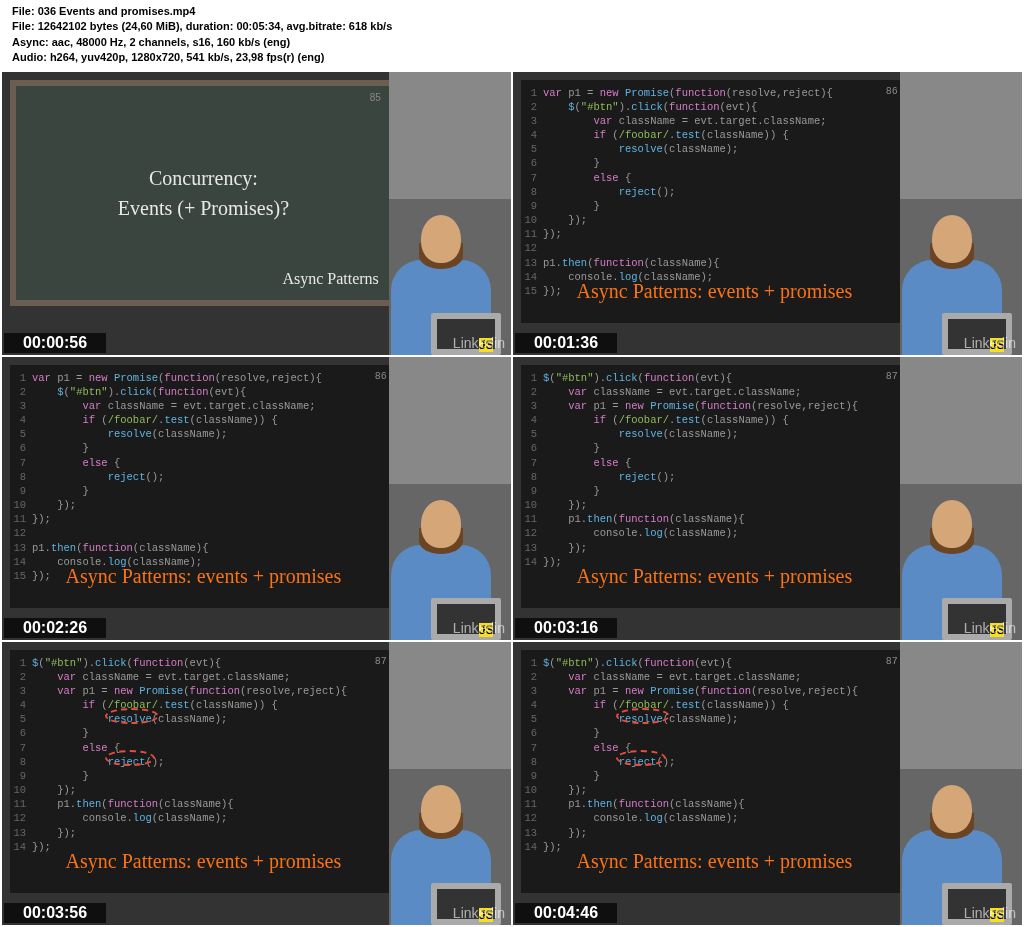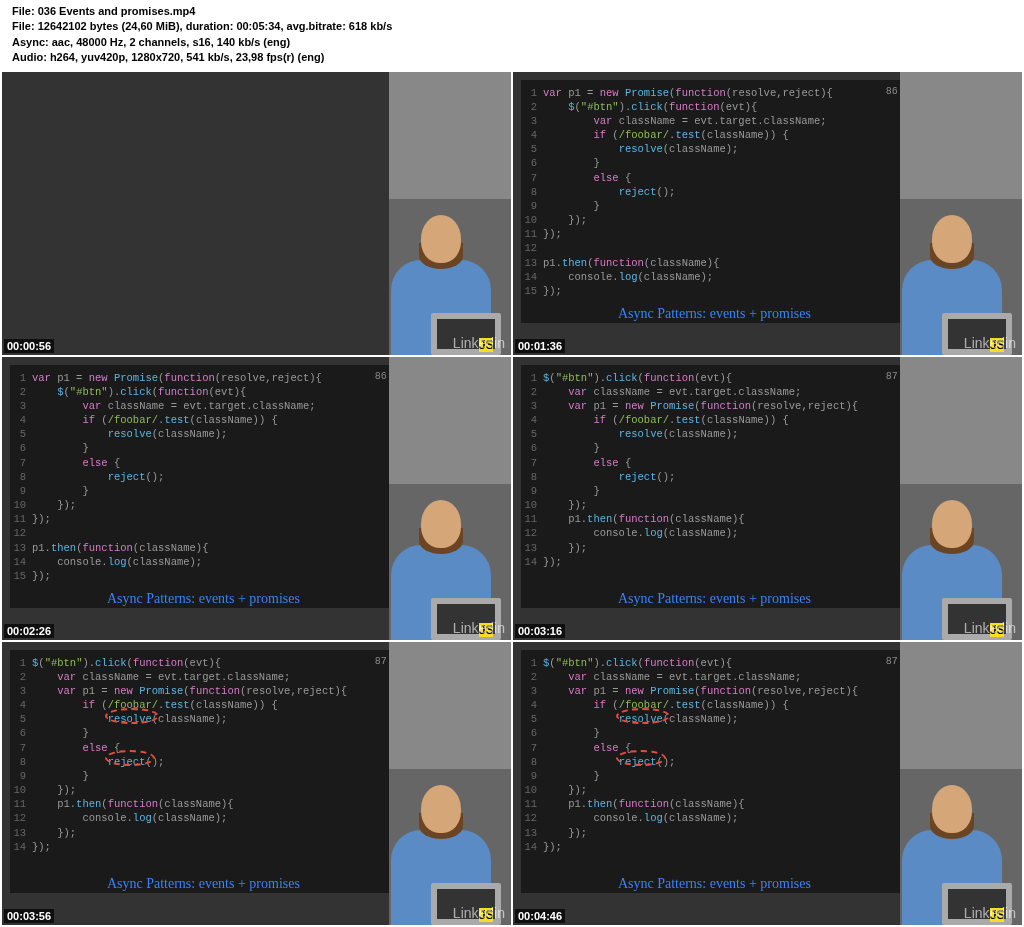--- a/index.html
+++ b/index.html
@@ -1,36 +1,36 @@
 <!DOCTYPE html>
 <html><head>
 <meta charset="utf-8">
 <style>
 * { margin: 0; padding: 0; box-sizing: border-box; }
 body { background: #fff; font-family: Arial, sans-serif; width: 1024px; }
 .header { color: #000; font-size: 11px; padding: 4px 12px; line-height: 1.4; font-weight: bold; }
 .grid { display: grid; grid-template-columns: 1fr 1fr; gap: 2px; padding: 2px; }
 .thumb { position: relative; width: 100%; height: 283px; background: #333; overflow: hidden; }
-.timestamp { position: absolute; bottom: 2px; left: 2px; color: #fff; background: rgba(0,0,0,0.7); font-size: 11px; padding: 1px 3px; font-weight: bold; }
+.timestamp { position: absolute; bottom: 2px; left: 2px; color: #fff; background: rgba(0,0,0,0.7); font-size: 16px; padding: 1px 19px; font-weight: bold; }
 .slide-num { position: absolute; top: 6px; right: 10px; color: #888; font-size: 10px; z-index: 10; }
 
 
 .chalkboard { width: 76%; height: 80%; background: #3a4540; margin: 8px 0 0 8px; border: 6px solid #6b5d4f; display: flex; flex-direction: column; justify-content: center; align-items: center; position: relative; }
 .chalk-text { color: #e8e8e8; font-family: "Comic Sans MS", cursive; text-align: center; font-size: 20px; line-height: 1.5; }
 .chalk-sub { position: absolute; bottom: 12px; right: 12px; color: #e8e8e8; font-family: "Comic Sans MS", cursive; font-size: 16px; }
 
 
 .editor { width: 76%; height: 86%; background: #1a1a1a; margin: 8px 0 0 8px; position: relative; font-family: "Courier New", monospace; font-size: 10.5px; padding: 6px 0; }
 .line { display: flex; line-height: 1.35; white-space: pre; }
 .ln { width: 22px; text-align: right; color: #666; padding-right: 6px; flex-shrink: 0; }
 .code { color: #999; }
 .kw { color: #d77cc8; }
 .fn { color: #5fb3e0; }
 .st { color: #8fbd5a; }
-.slide-caption { position: absolute; bottom: 1px; left: 50%; transform: translateX(-50%); color: #3b82f6; font-family: "Comic Sans MS", cursive; font-size: 14px; white-space: nowrap; }
+.slide-caption { position: absolute; bottom: 20px; left: 50%; transform: translateX(-50%); color: #f97316; font-family: "Comic Sans MS", cursive; font-size: 20px; white-space: nowrap; }
 
 
 .person-area { position: absolute; right: 0; top: 0; width: 24%; height: 100%; background: linear-gradient(to bottom, #888 0%, #888 45%, #666 45%, #666 100%); }
 .person { position: absolute; bottom: 0; right: 20px; width: 100px; height: 140px; }
 .torso { position: absolute; bottom: 0; width: 100px; height: 95px; background: #5a8bc4; border-radius: 30px 30px 0 0; }
 .head { position: absolute; top: 0; left: 30px; width: 40px; height: 48px; background: #d4a678; border-radius: 50% 50% 45% 45%; }
 .beard { position: absolute; top: 28px; left: 28px; width: 44px; height: 26px; background: #6b4423; border-radius: 0 0 50% 50%; }
 .laptop { position: absolute; bottom: 0; right: 10px; width: 70px; height: 42px; background: #aaa; border-radius: 2px; }
 .laptop::after { content: ''; position: absolute; top: 6px; left: 6px; width: 58px; height: 30px; background: #333; }
 .js-badge { position: absolute; bottom: 3px; right: 18px; width: 14px; height: 14px; background: #f7df1e; font-size: 12px; font-weight: bold; text-align: right; line-height: 14px; color: #000; }
@@ -41,27 +41,32 @@
 </style>
 </head>
 <body>
 
 <div class="header">
   <span>File:</span>
   <span>036 Events and promises.mp4</span><br>
   <span>File:</span>
   <span>12642102 bytes (24,60 MiB), duration: 00:05:34, avg.bitrate: 618 kb/s</span><br>
   <span>Async:</span>
-  <span>aac, 48000 Hz, 2 channels, s16, 140 kb/s (eng)</span><br>
+  <span>aac, 48000 Hz, 2 channels, s16, 160 kb/s (eng)</span><br>
   <span>Audio:</span>
   <span>h264, yuv420p, 1280x720, 541 kb/s, 23,98 fps(r) (eng)</span>
 </div>
 
 <div class="grid" id="grid">
     <div class="thumb">
+      <div class="chalkboard">
+    <div class="slide-num">85</div>
+    <div class="chalk-text">Concurrency:<br>Events (+ Promises)?</div>
+    <div class="chalk-sub">Async Patterns</div>
+  </div>
       <div class="person-area">
     <div class="person">
       <div class="torso"></div>
       <div class="beard"></div>
       <div class="head"></div>
     </div>
     <div class="laptop"></div>
     <div class="js-badge">JS</div>
     <div class="linkedin">Linkedin</div>
   </div>

